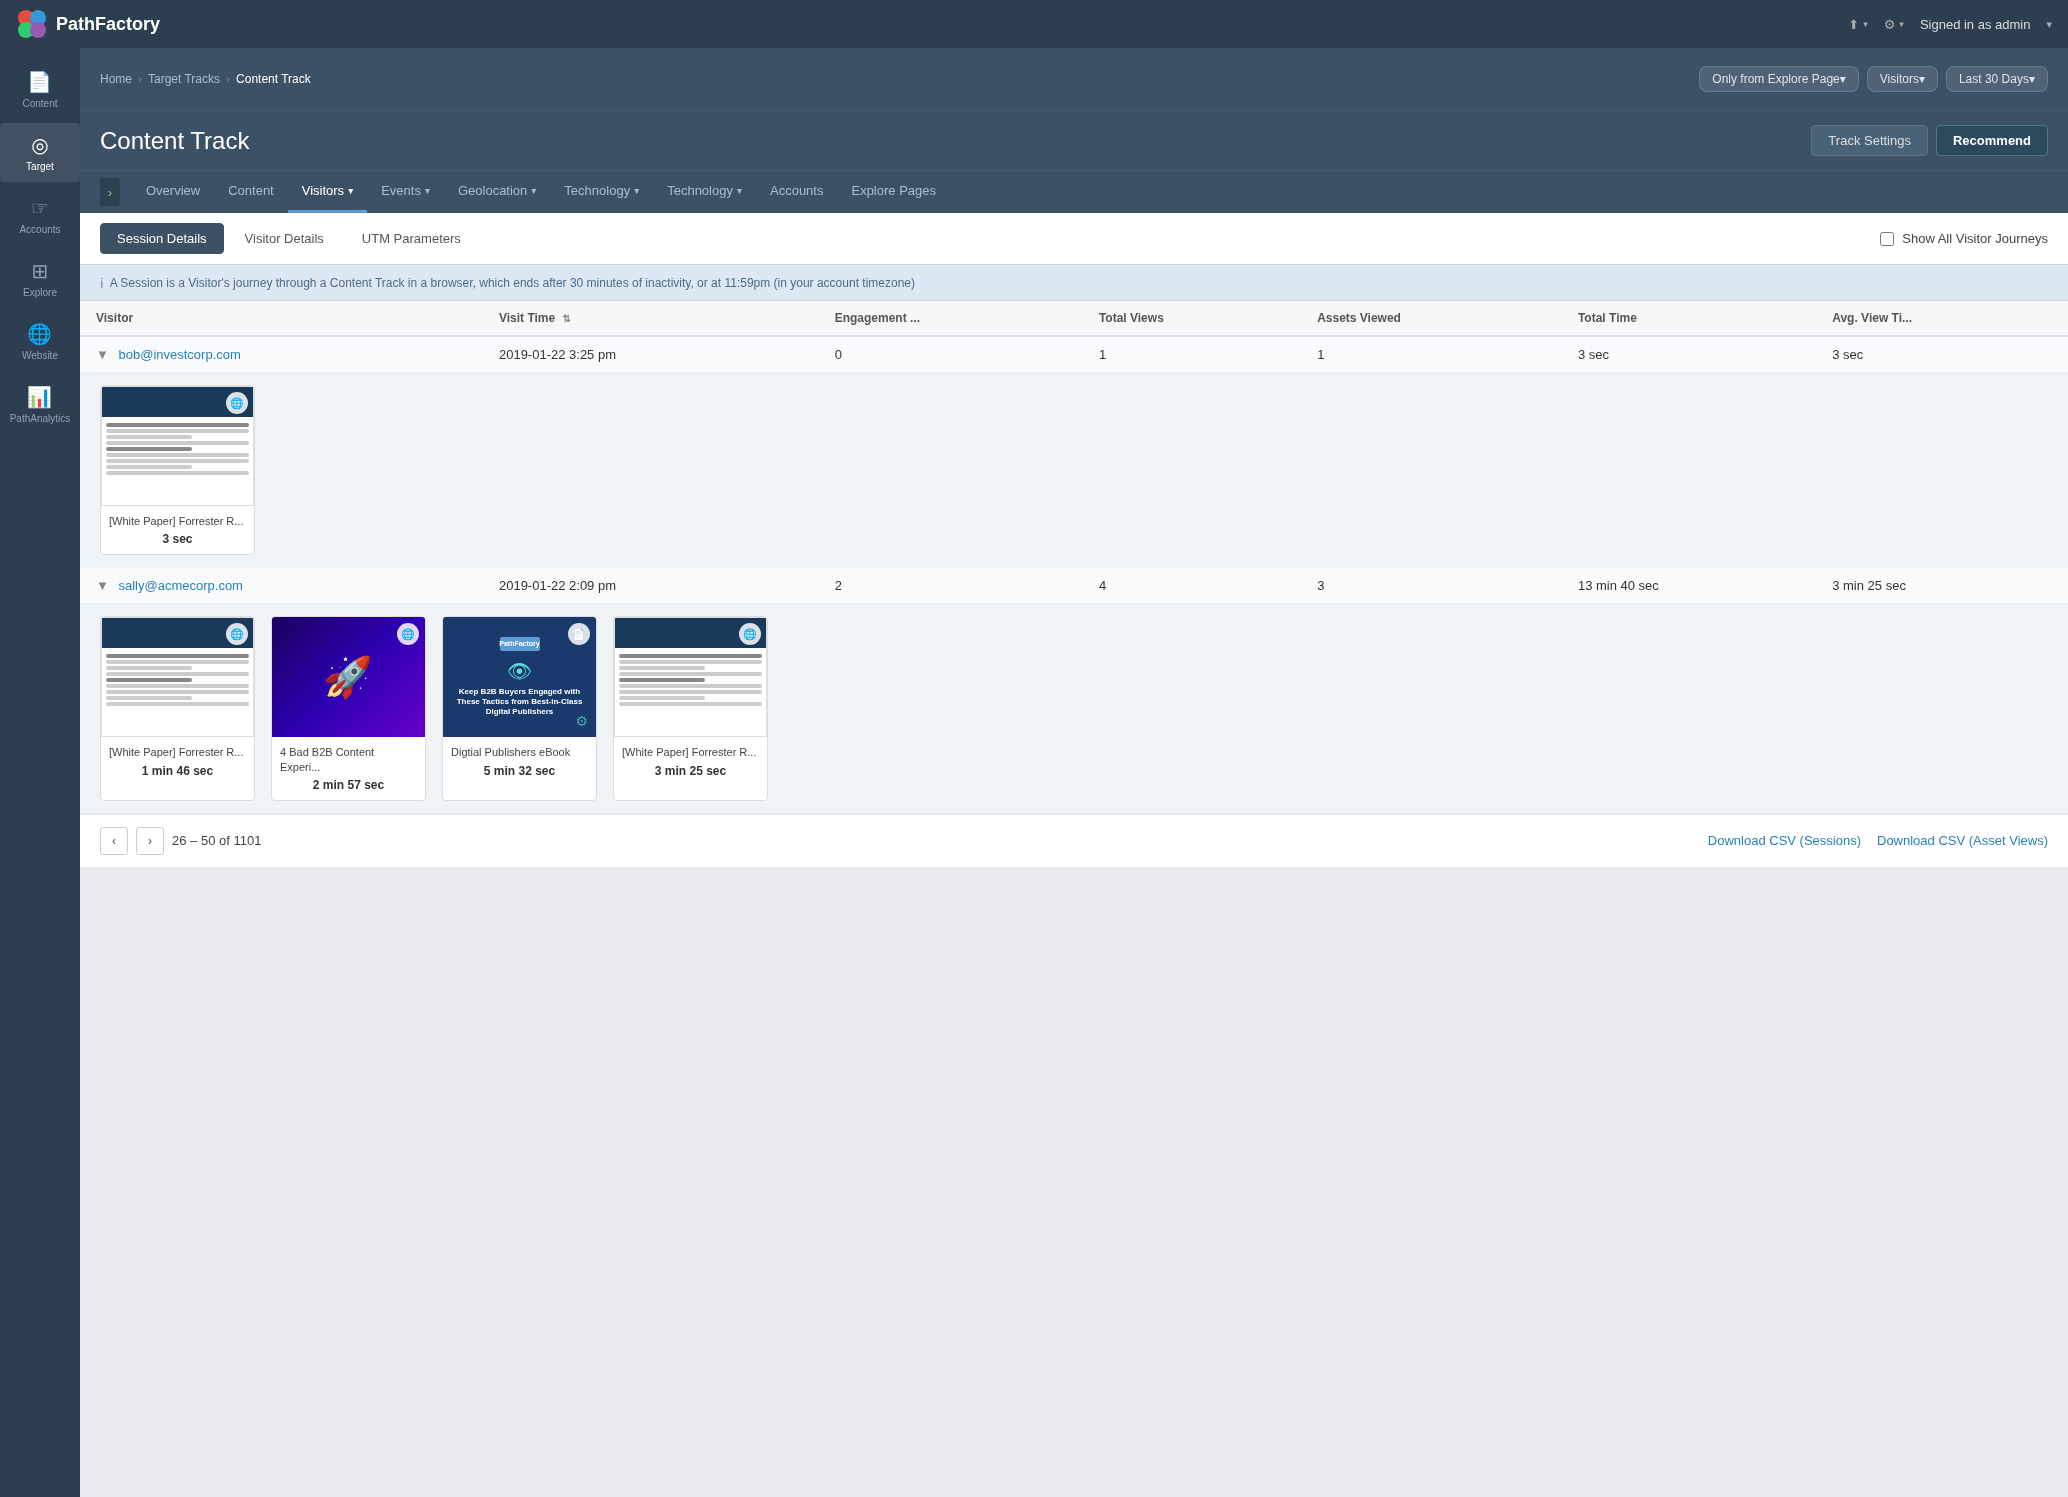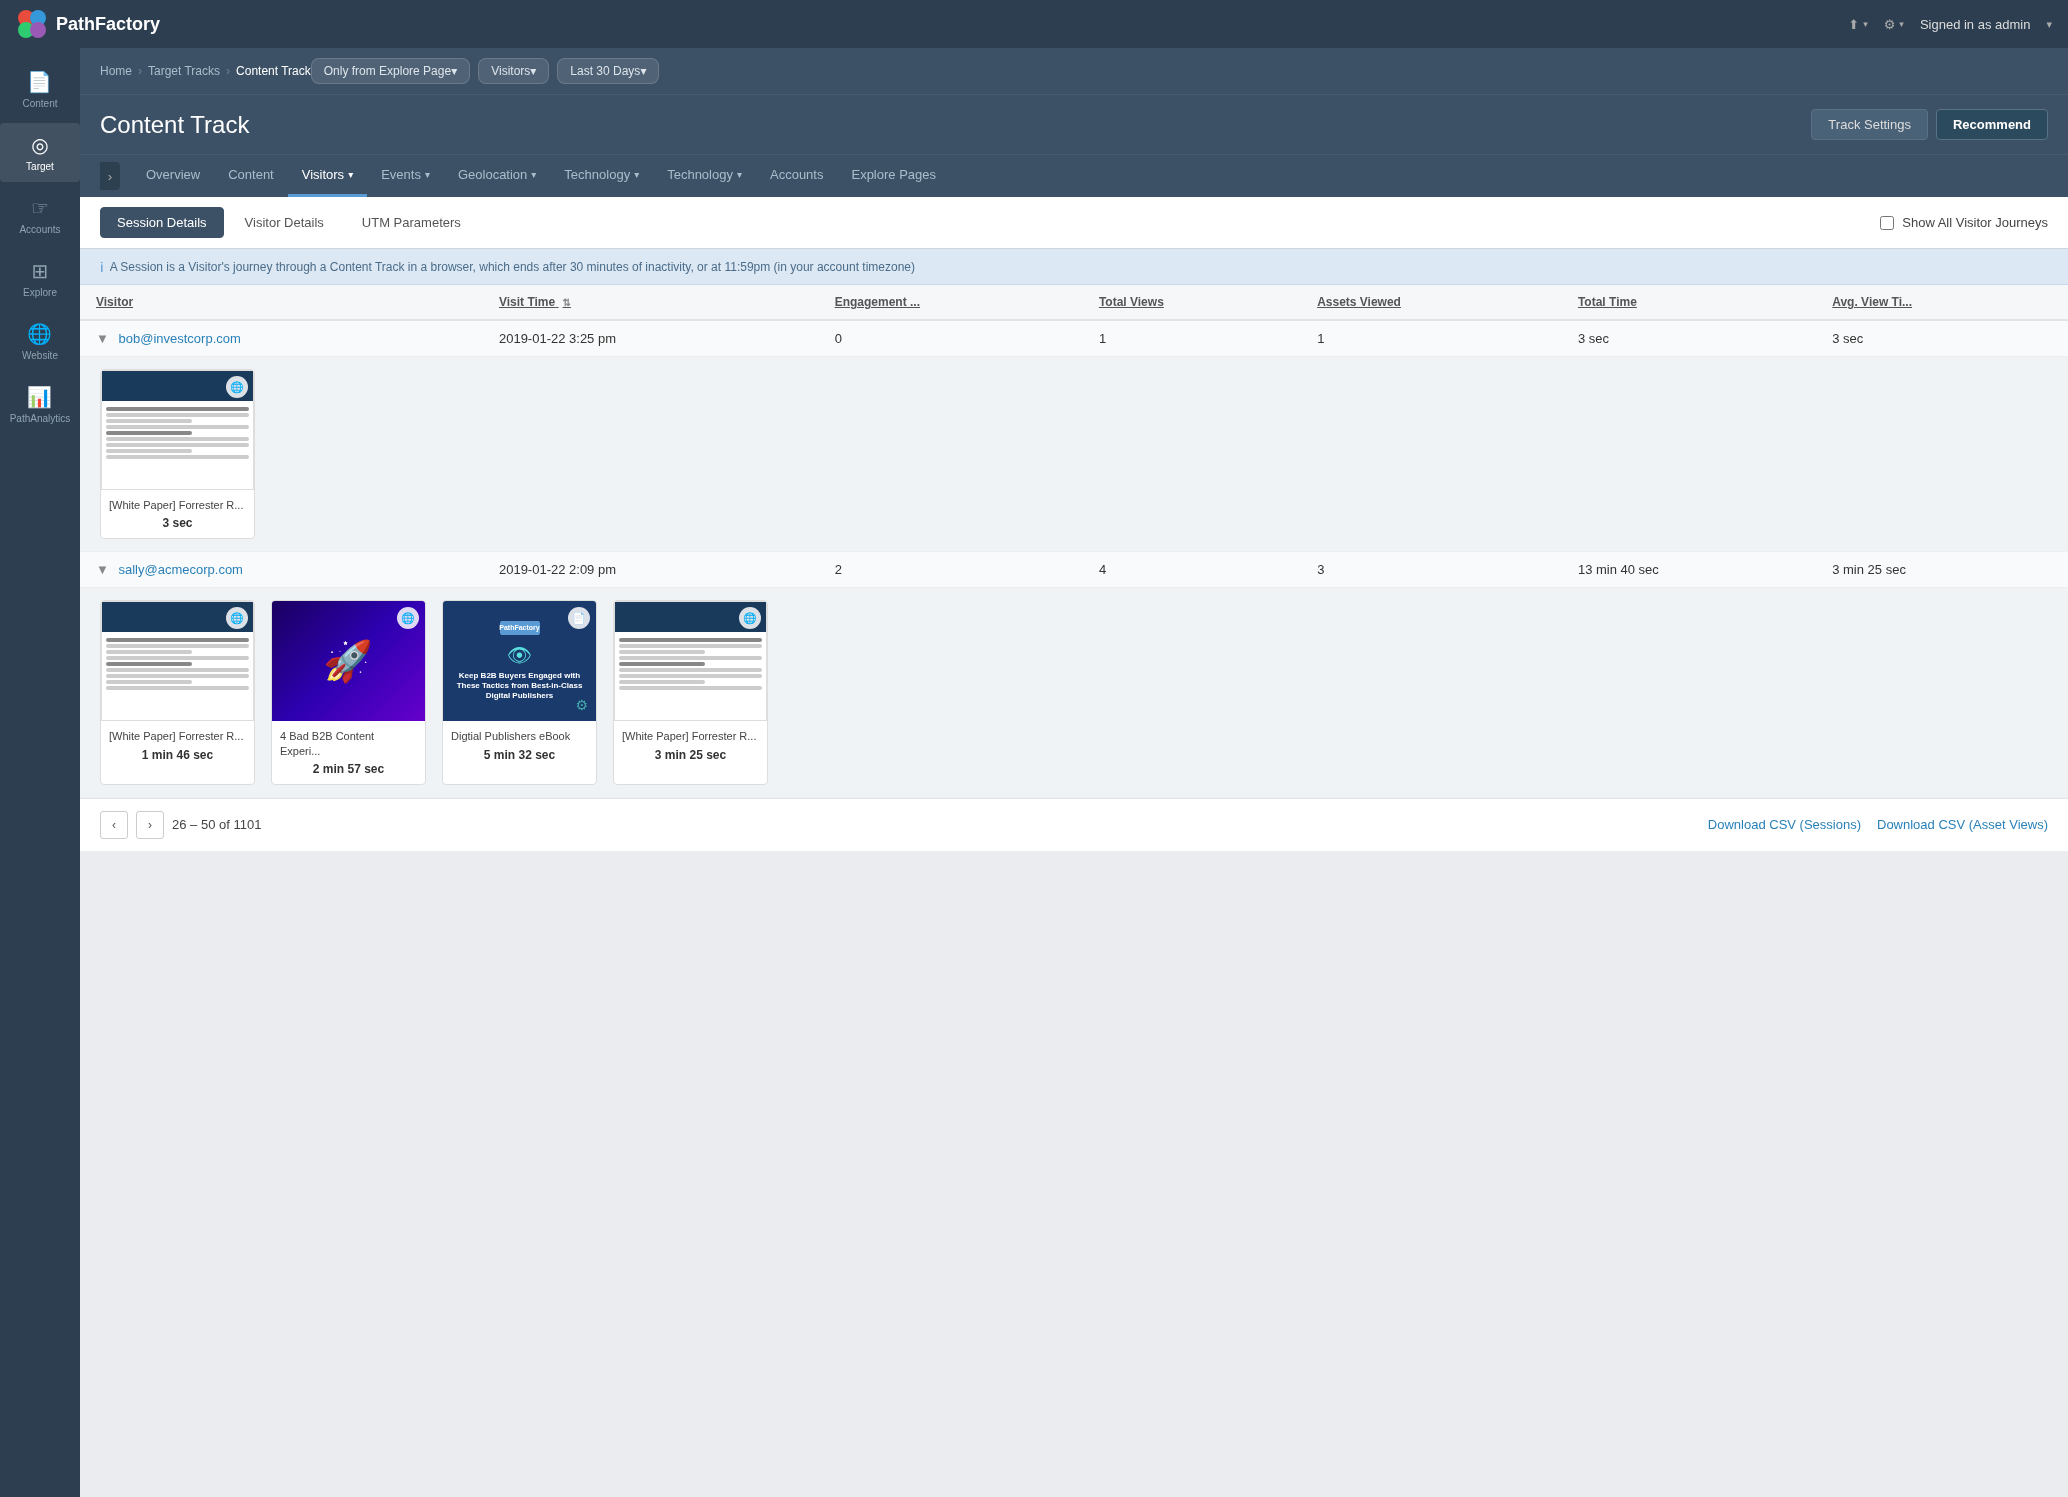--- a/index.html
+++ b/index.html
@@ -47,24 +47,24 @@
     .sidebar-item.active { background: rgba(255,255,255,0.1); color: white; }
     .sidebar-icon { font-size: 20px; }
     .sidebar-label { font-size: 10px; color: inherit; }
 
     
     .main { flex: 1; overflow-y: auto; background: #eaecef; }
 
     
     .breadcrumb-bar {
       background: #3d5166;
-      padding: 10px 20px;
-      display: flex;
-      align-items: center;
-      justify-content: flex-start;
+      padding: 18px 20px;
+      display: flex;
+      align-items: center;
+      justify-content: space-between;
     }
     .breadcrumb { color: #aabdcc; font-size: 12px; display: flex; align-items: center; gap: 6px; }
     .breadcrumb a { color: #aabdcc; text-decoration: none; }
     .breadcrumb .current { color: white; font-weight: 500; }
     .breadcrumb-sep { color: #6b8499; }
     .filter-controls { display: flex; align-items: center; gap: 8px; }
     .filter-btn {
       background: rgba(255,255,255,0.1);
       color: #dde4ea;
       border: 1px solid rgba(255,255,255,0.15);
@@ -180,21 +180,20 @@
     .table-wrapper { background: white; overflow-x: auto; }
     table { width: 100%; border-collapse: collapse; }
     thead tr { background: #f5f7f9; border-bottom: 2px solid #e0e4e8; }
     th {
       padding: 10px 16px;
       text-align: left;
       font-size: 12px;
       font-weight: 600;
       color: #555;
       white-space: nowrap;
-      text-decoration: underline;
     }
     th .sort-icon { color: #888; margin-left: 4px; font-size: 10px; }
     td { padding: 10px 16px; font-size: 13px; color: #333; border-bottom: 1px solid #eee; vertical-align: middle; }
 
     
     .visitor-row td { background: #f9fafb; font-weight: 500; }
     .visitor-email { color: #2980b9; }
     .expand-btn { color: #888; margin-right: 6px; cursor: pointer; }
 
     

